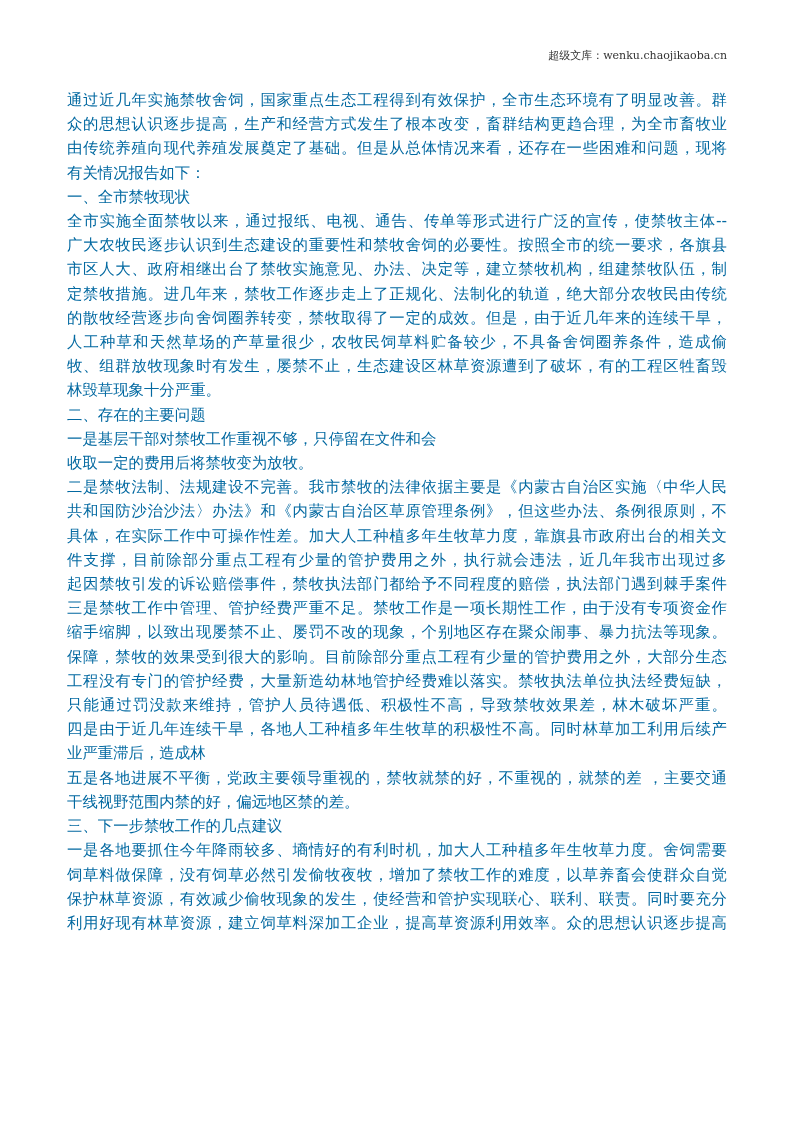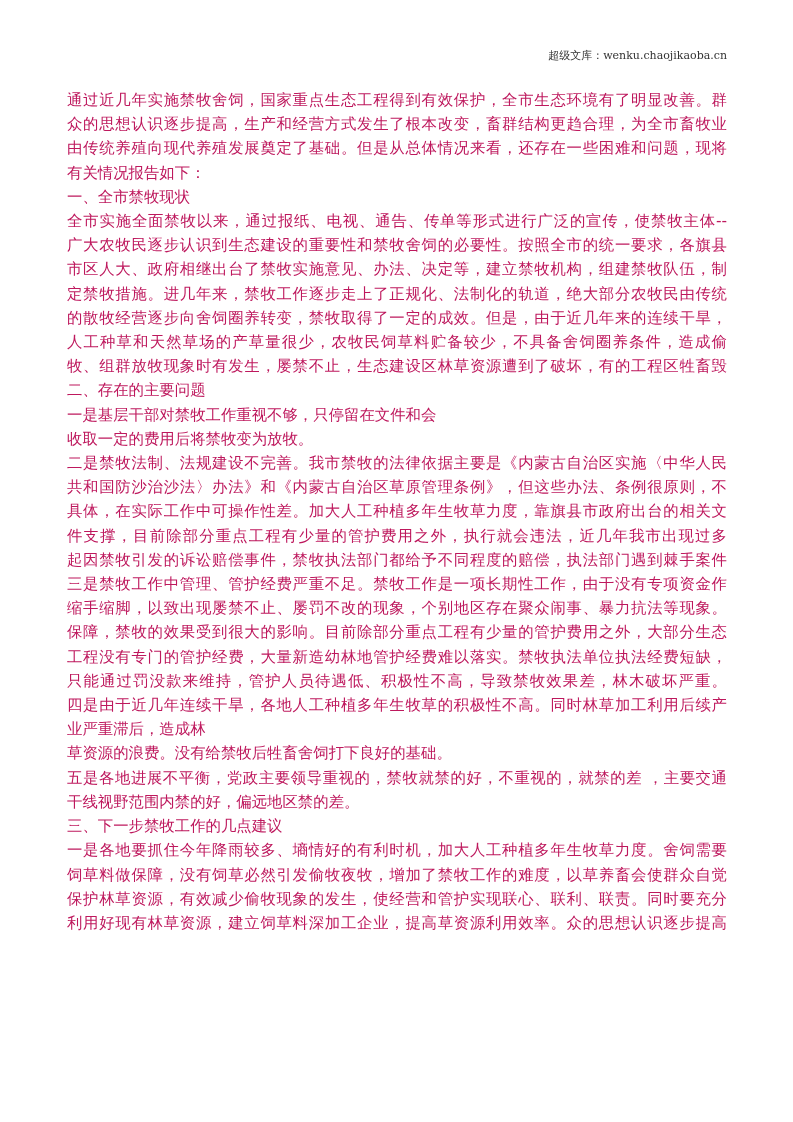--- a/index.html
+++ b/index.html
@@ -5,21 +5,21 @@
   html, body { margin: 0; padding: 0; background: #ffffff; }
   body { width: 793px; height: 1122px; position: relative; overflow: hidden; }
   .header {
     position: absolute; top: 48px; right: 66px;
     font-family: "DejaVu Serif", "Liberation Serif", serif;
     font-size: 11px; color: #333333; letter-spacing: 0;
   }
   .content {
     position: absolute; left: 67px; top: 88px; width: 660px;
     font-family: "DejaVu Sans", "Liberation Sans", sans-serif;
-    font-size: 15.4px; line-height: 24.2px; color: #be185d;
+    font-size: 15.4px; line-height: 24.2px; color: #0369a1;
   }
   .line { white-space: nowrap; display: block; text-align: justify; text-align-last: justify; }
   .line.short { text-align-last: left; }
 </style>
 </head>
 <body>
 
 <div class="header">超级文库：wenku.chaojikaoba.cn</div>
 
 <div class="content" id="doc">
@@ -28,36 +28,36 @@
     <span class="line">由传统养殖向现代养殖发展奠定了基础。但是从总体情况来看，还存在一些困难和问题，现将</span>
     <span class="line short">有关情况报告如下：</span>
     <span class="line short">一、全市禁牧现状</span>
     <span class="line">全市实施全面禁牧以来，通过报纸、电视、通告、传单等形式进行广泛的宣传，使禁牧主体--</span>
     <span class="line">广大农牧民逐步认识到生态建设的重要性和禁牧舍饲的必要性。按照全市的统一要求，各旗县</span>
     <span class="line">市区人大、政府相继出台了禁牧实施意见、办法、决定等，建立禁牧机构，组建禁牧队伍，制</span>
     <span class="line">定禁牧措施。进几年来，禁牧工作逐步走上了正规化、法制化的轨道，绝大部分农牧民由传统</span>
     <span class="line">的散牧经营逐步向舍饲圈养转变，禁牧取得了一定的成效。但是，由于近几年来的连续干旱，</span>
     <span class="line">人工种草和天然草场的产草量很少，农牧民饲草料贮备较少，不具备舍饲圈养条件，造成偷</span>
     <span class="line">牧、组群放牧现象时有发生，屡禁不止，生态建设区林草资源遭到了破坏，有的工程区牲畜毁</span>
+    <span class="line short">林毁草现象十分严重。</span>
     <span class="line short">二、存在的主要问题</span>
     <span class="line short">一是基层干部对禁牧工作重视不够，只停留在文件和会</span>
     <span class="line short">收取一定的费用后将禁牧变为放牧。</span>
     <span class="line">二是禁牧法制、法规建设不完善。我市禁牧的法律依据主要是《内蒙古自治区实施〈中华人民</span>
     <span class="line">共和国防沙治沙法〉办法》和《内蒙古自治区草原管理条例》，但这些办法、条例很原则，不</span>
     <span class="line">具体，在实际工作中可操作性差。加大人工种植多年生牧草力度，靠旗县市政府出台的相关文</span>
     <span class="line">件支撑，目前除部分重点工程有少量的管护费用之外，执行就会违法，近几年我市出现过多</span>
     <span class="line">起因禁牧引发的诉讼赔偿事件，禁牧执法部门都给予不同程度的赔偿，执法部门遇到棘手案件</span>
     <span class="line">三是禁牧工作中管理、管护经费严重不足。禁牧工作是一项长期性工作，由于没有专项资金作</span>
     <span class="line">缩手缩脚，以致出现屡禁不止、屡罚不改的现象，个别地区存在聚众闹事、暴力抗法等现象。</span>
     <span class="line">保障，禁牧的效果受到很大的影响。目前除部分重点工程有少量的管护费用之外，大部分生态</span>
     <span class="line">工程没有专门的管护经费，大量新造幼林地管护经费难以落实。禁牧执法单位执法经费短缺，</span>
     <span class="line">只能通过罚没款来维持，管护人员待遇低、积极性不高，导致禁牧效果差，林木破坏严重。</span>
     <span class="line">四是由于近几年连续干旱，各地人工种植多年生牧草的积极性不高。同时林草加工利用后续产</span>
     <span class="line short">业严重滞后，造成林</span>
-    <span class="line short">草资源的浪费。没有给禁牧后牲畜舍饲打下良好的基础。</span>
     <span class="line">五是各地进展不平衡，党政主要领导重视的，禁牧就禁的好，不重视的，就禁的差 ，主要交通</span>
     <span class="line short">干线视野范围内禁的好，偏远地区禁的差。</span>
     <span class="line short">三、下一步禁牧工作的几点建议</span>
     <span class="line">一是各地要抓住今年降雨较多、墒情好的有利时机，加大人工种植多年生牧草力度。舍饲需要</span>
     <span class="line">饲草料做保障，没有饲草必然引发偷牧夜牧，增加了禁牧工作的难度，以草养畜会使群众自觉</span>
     <span class="line">保护林草资源，有效减少偷牧现象的发生，使经营和管护实现联心、联利、联责。同时要充分</span>
     <span class="line">利用好现有林草资源，建立饲草料深加工企业，提高草资源利用效率。众的思想认识逐步提高</span>
   </div>
 
 </body></html>

